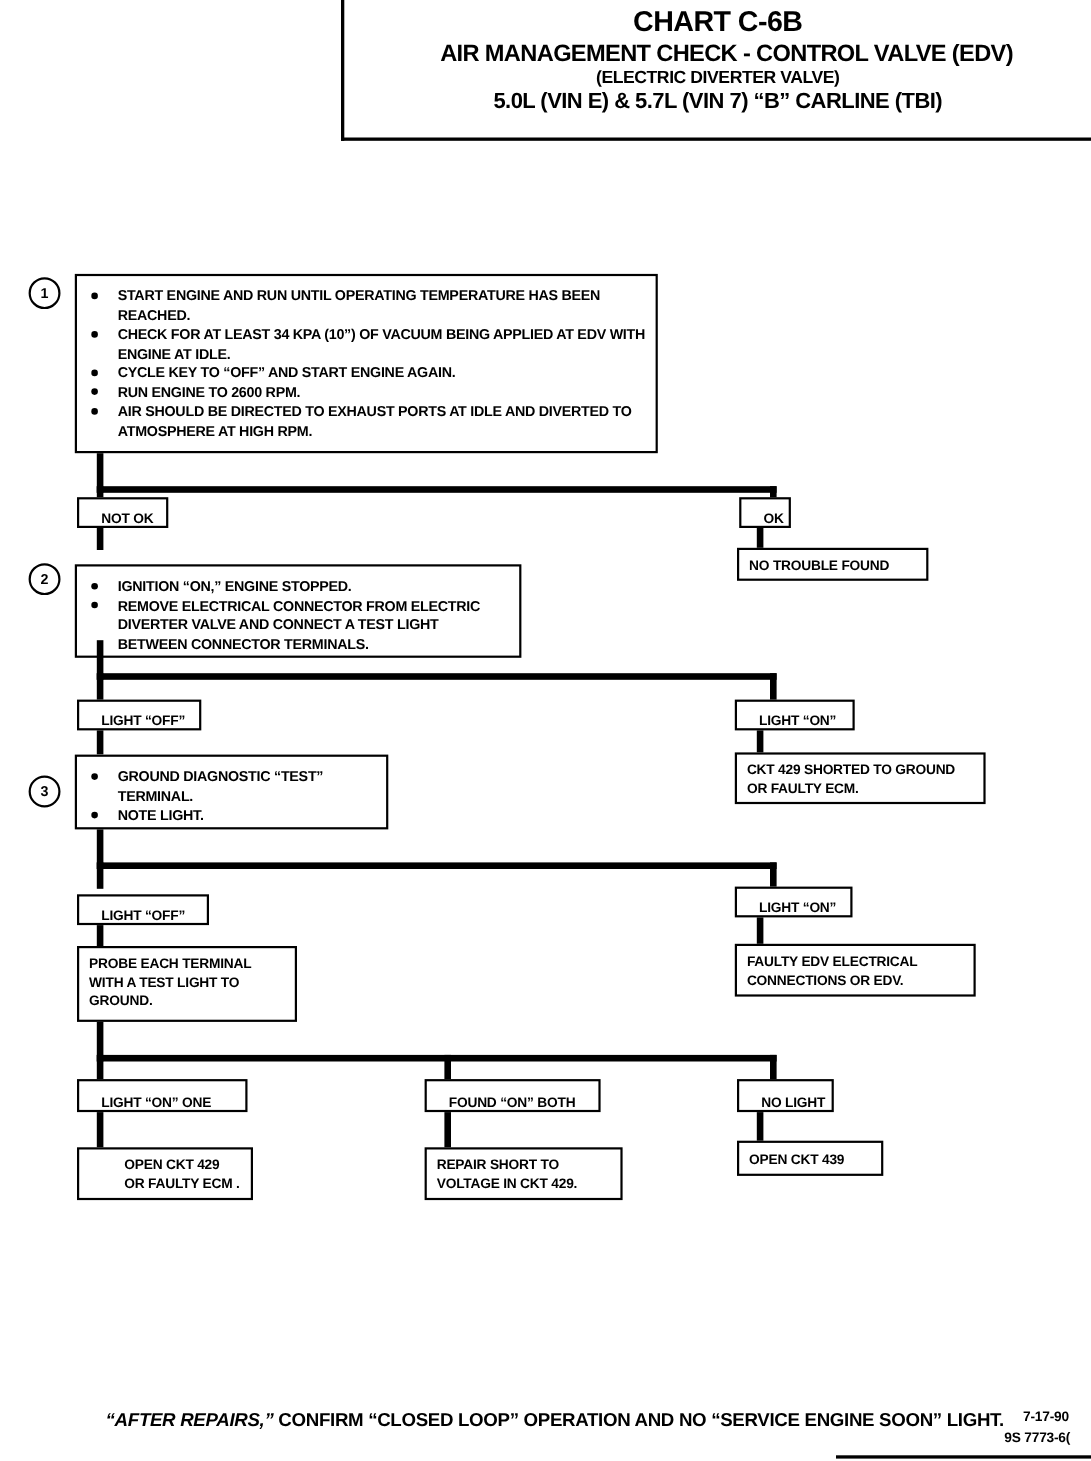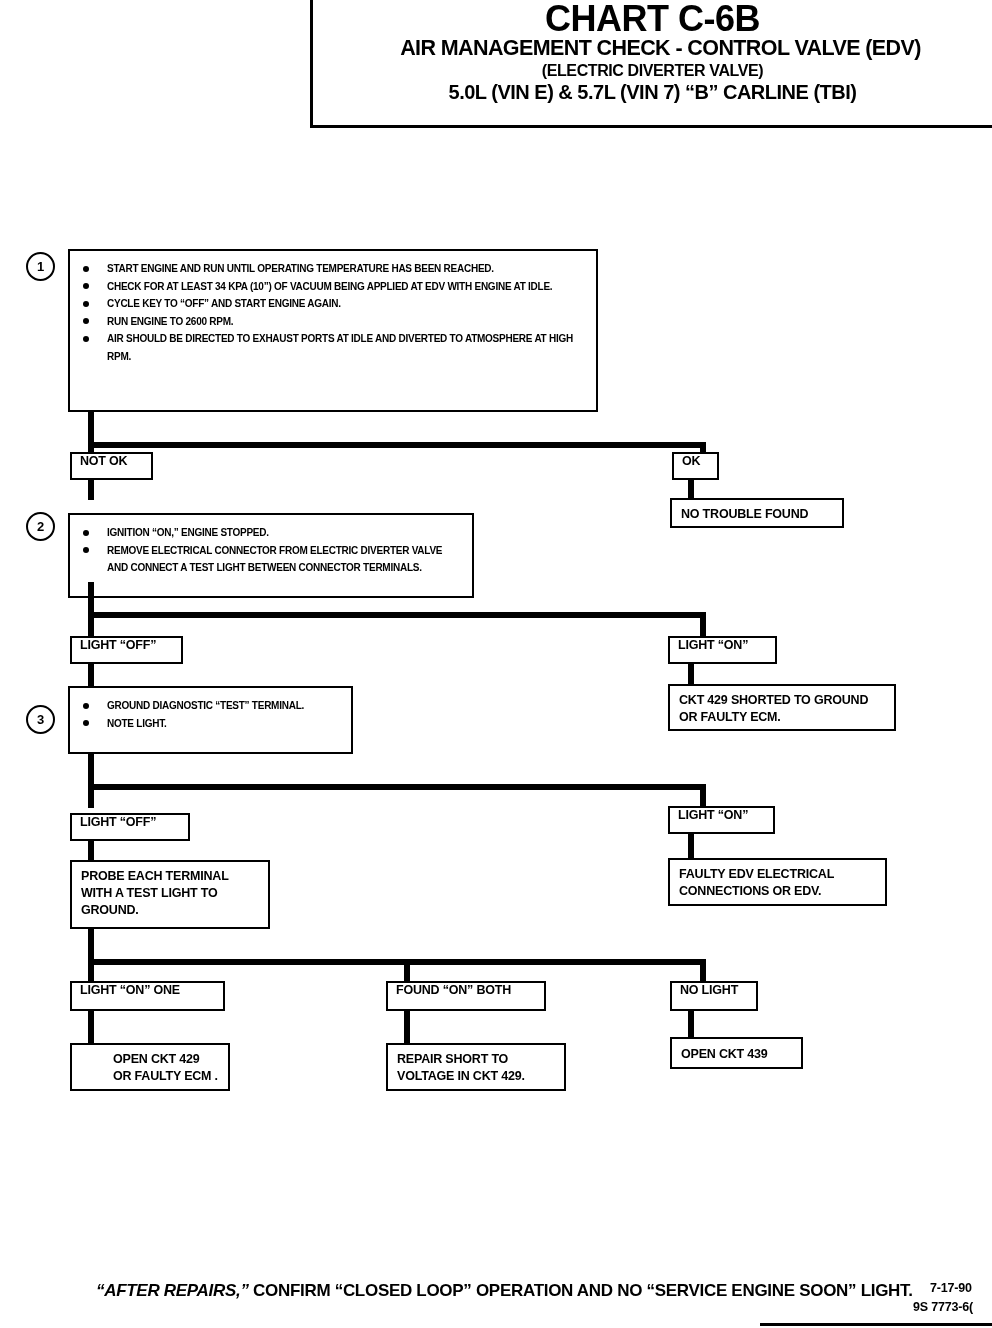--- a/index.html
+++ b/index.html
@@ -25,21 +25,21 @@
     left: 310px;
     top: 0px;
     width: 682px;
     height: 128px;
     border-left: 3px solid #000;
     border-bottom: 3px solid #000;
     box-sizing: border-box;
     text-align: center;
   }
   .title-chart {
-    font-size: 36px;
+    font-size: 26px;
     font-weight: bold;
     letter-spacing: -0.5px;
     margin-top: 4px;
     line-height: 30px;
     white-space: nowrap;
   }
   .title-main {
     font-size: 21.5px;
     font-weight: bold;
     letter-spacing: -0.6px;
@@ -72,42 +72,42 @@
   }
   .box-text {
     font-size: 12.5px;
     font-weight: bold;
     letter-spacing: -0.2px;
     line-height: 17px;
     white-space: nowrap;
   }
   .label-box {
     display: flex;
-    align-items: flex-start;
-    padding-left: 8px;
+    align-items: flex-end;
+    padding-left: 20px;
   }
   .label-box .box-text { line-height: 14px; }
 
   .result-box {
     padding: 6px 8px 4px 9px;
   }
 
   
   .bullet-box {
     padding: 9px 8px 8px 10px;
   }
   ul.bullets {
     list-style: none;
     margin: 0;
     padding: 0;
   }
   ul.bullets li {
     position: relative;
     padding-left: 27px;
-    font-size: 10px;
+    font-size: 13px;
     font-weight: bold;
     letter-spacing: -0.25px;
     line-height: 17.5px;
     margin-bottom: 0px;
   }
   ul.bullets li .dot {
     position: absolute;
     left: 3px;
     top: 5.5px;
     width: 6px;

